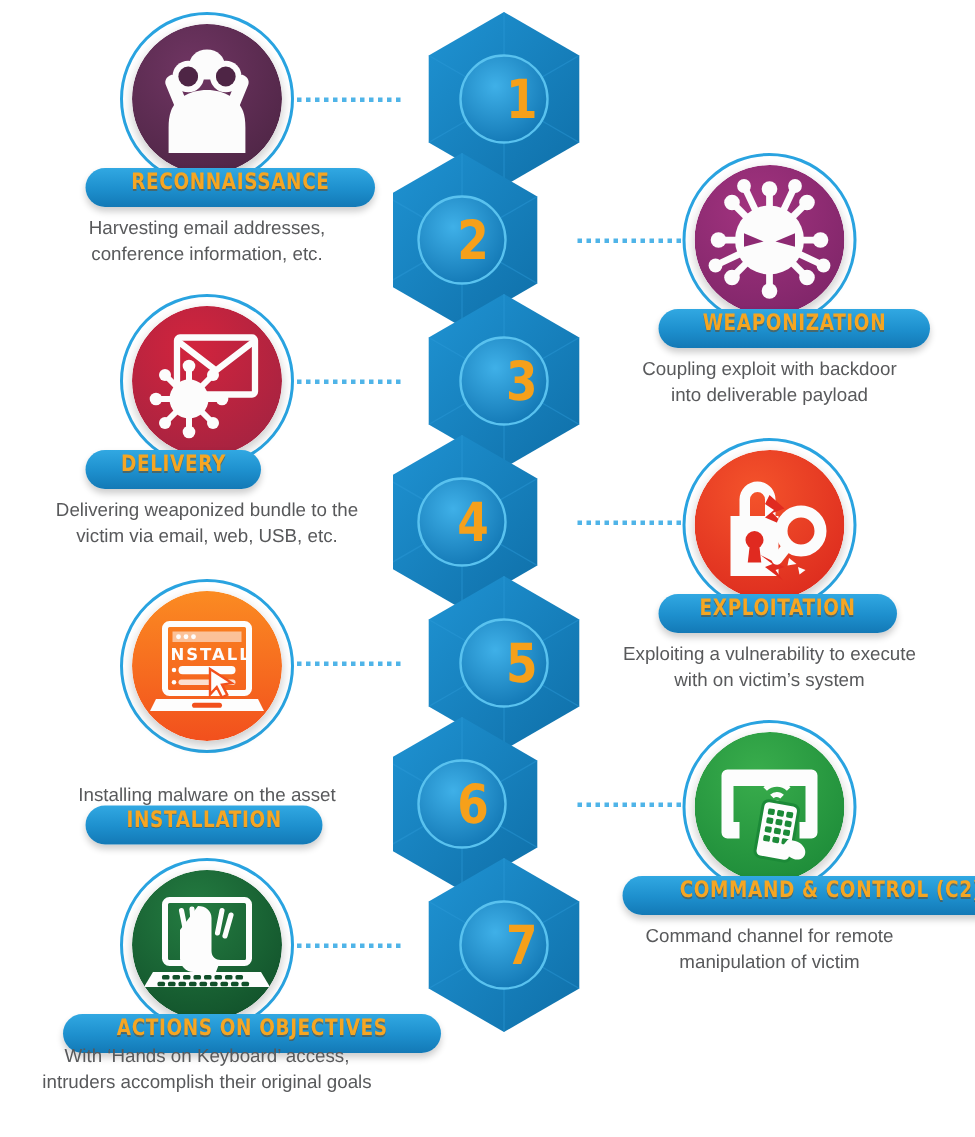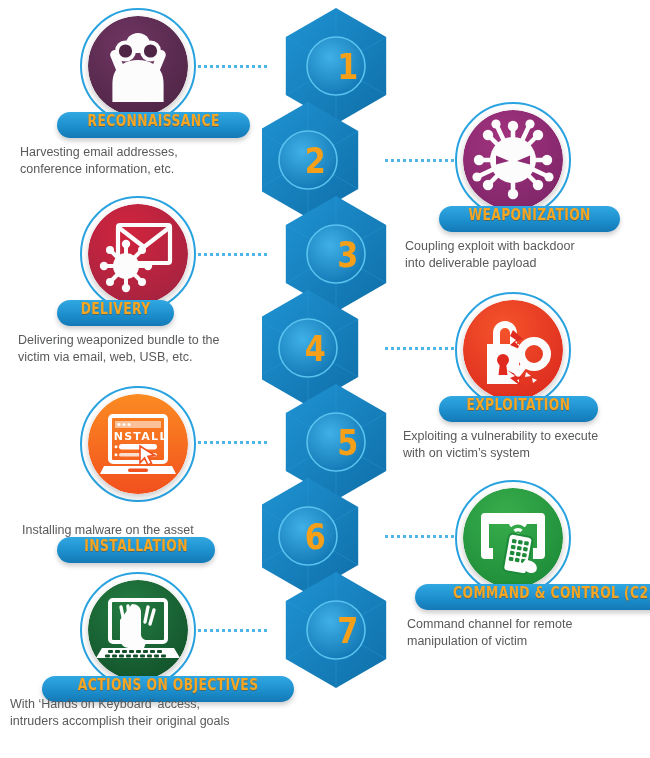--- a/index.html
+++ b/index.html
@@ -57,21 +57,21 @@
     display:inline-block;
   }
 
   
   .desc{
     position:absolute;
     font-family:"Liberation Sans", sans-serif;
     font-size:12.5px;
     line-height:17px;
     color:#58595b;
-    text-align:left;
+    text-align:center;
     white-space:pre-line;
   }
 
   
   .dots{position:absolute;height:4px;display:flex;align-items:center;gap:3px;}
   .dots i{display:block;width:3px;height:3px;background:#4fb4e8;flex:0 0 auto;}
 
   .num{
     font-family:"DejaVu Sans", sans-serif;
     font-weight:bold;

